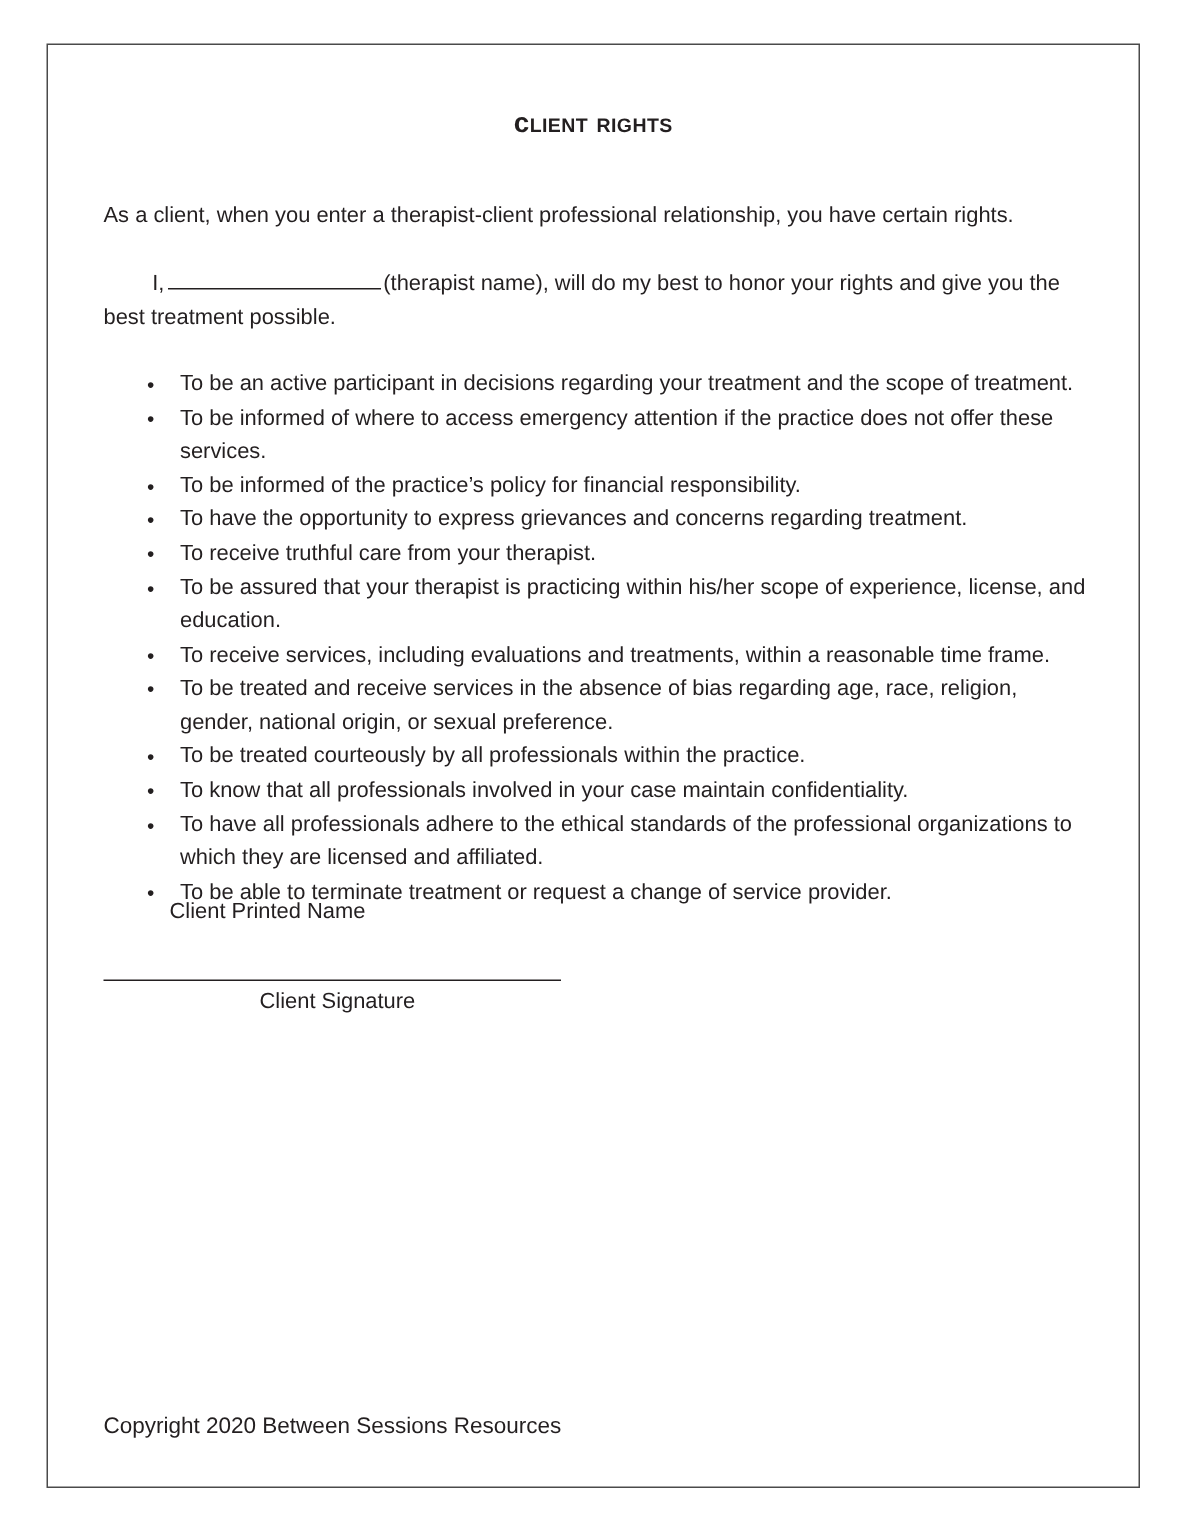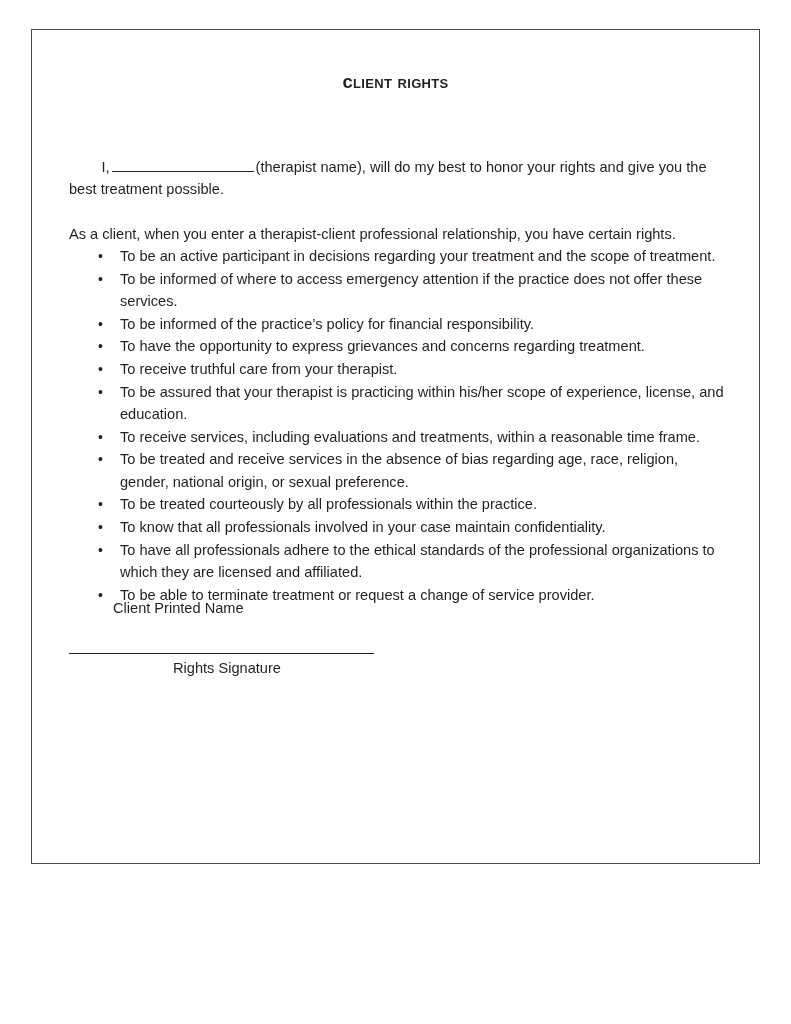--- a/index.html
+++ b/index.html
@@ -14,21 +14,21 @@
     color: #231f20;
     -webkit-font-smoothing: antialiased;
   }
 
   
   .page-sheet {
     position: absolute;
     left: 31px;
     top: 29px;
     width: 729px;
-    height: 835px;
+    height: 963px;
     background: #ffffff;
     border: 1px solid #4a4a4a;
     box-sizing: border-box;
     overflow: hidden;
   }
 
   .page-inner {
     position: absolute;
     left: 0;
     top: 0;
@@ -154,24 +154,24 @@
 </style>
 </head>
 <body>
 
 <div class="page-sheet">
   <div class="page-inner">
 
     <div class="doc-title">Client Rights</div>
 
     <div class="intro-block">
+      <div class="intro-line">As a client, when you enter a therapist-client professional relationship, you have certain rights.</div>
       <div class="intro-line">
         <span>I,</span><span class="blank-rule blank-therapist"></span><span>(therapist name), will do my best to honor your rights and give you the best treatment possible.</span>
       </div>
-      <div class="intro-line">As a client, when you enter a therapist-client professional relationship, you have certain rights.</div>
     </div>
 
 
     <ul class="rights-list">
       <li class="rights-item">
         <span class="bullet">•</span>
         <span class="item-text">To be an active participant in decisions regarding your treatment and the scope of treatment.</span>
       </li>
       <li class="rights-item">
         <span class="bullet">•</span>
@@ -217,20 +217,20 @@
         <span class="bullet">•</span>
         <span class="item-text">To be able to terminate treatment or request a change of service provider.</span>
       </li>
     </ul>
 
     <div class="sig-block">
       <span class="sig-caption">Client Printed Name</span>
 
       <div class="sig-line-wrap">
         <div class="sig-rule"></div>
-        <span class="sig-caption-2">Rights Signature</span>
+        <span class="sig-caption-2">Client Signature</span>
       </div>
     </div>
 
     <div class="doc-footer">Copyright 2020 Between Sessions Resources</div>
 
   </div>
 </div>
 
 </body></html>

